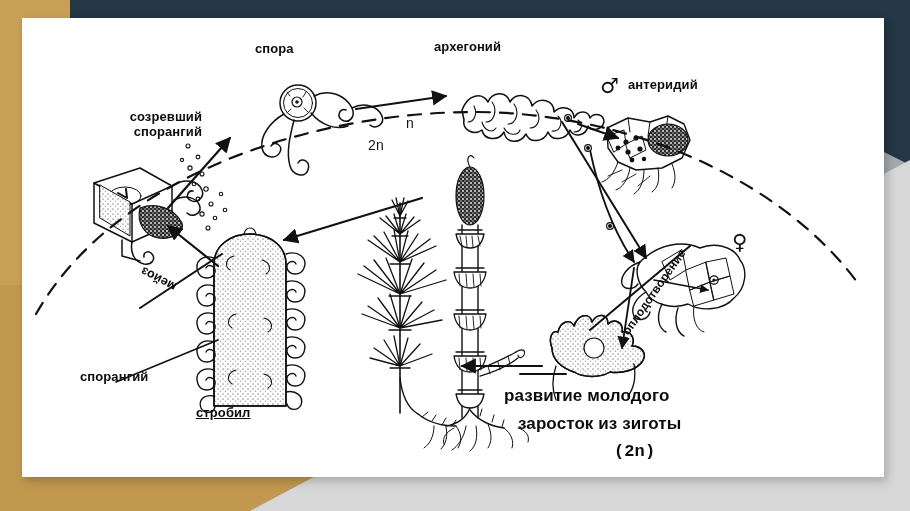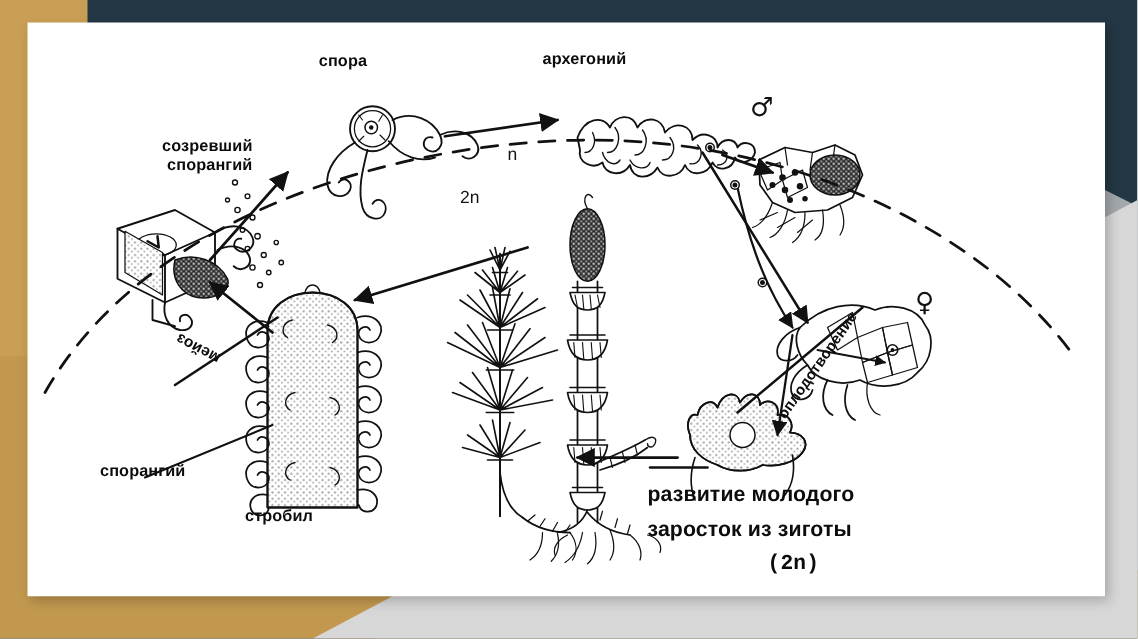--- a/index.html
+++ b/index.html
@@ -381,34 +381,35 @@
           <path d="M14,296 C96,152 300,94 452,94 C604,94 760,160 838,268" stroke="#111" stroke-width="2.2" stroke-dasharray="13 10" fill="none"></path>
         </g>
       </svg>
 
       <div class="lbl big ctr" style="left:20px;top:92px;width:160px;text-align:right;"><span>созревший</span><br><span>спорангий</span></div>
 
       <div class="lbl big" style="left:233px;top:24px;">спора</div>
 
       <div class="lbl big" style="left:412px;top:22px;">архегоний</div>
 
+      <div class="lbl big" style="left:606px;top:60px;">антеридий</div>
       <div class="sym" style="left:578px;top:56px;">♂</div>
 
       <div class="sym" style="left:710px;top:212px;">♀</div>
 
       <div class="lbl big" style="left:58px;top:352px;">спорангий</div>
 
-      <div class="lbl big" style="left:174px;top:388px;">стробил</div>
+      <div class="lbl big" style="left:174px;top:388px;text-decoration:underline;">стробил</div>
 
       <div class="lbl rot-meioz" style="left:150px;top:276px;">мейоз</div>
 
       <div class="lbl rot-opl" style="left:598px;top:312px;">оплодотворение</div>
 
-      <div class="lbl med" style="left:496px;top:368px;">развитие молодого</div>
+      <div class="lbl med" style="left:482px;top:368px;">развитие молодого</div>
       <div class="lbl med" style="left:496px;top:396px;">заросток из зиготы</div>
       <div class="lbl med" style="left:592px;top:424px;font-family:Liberation Mono, monospace;">(2n)</div>
 
       <div class="lbl plain" style="left:384px;top:98px;">n</div>
-      <div class="lbl plain" style="left:346px;top:132px;">2n</div>
+      <div class="lbl plain" style="left:346px;top:120px;">2n</div>
 
     </div>
   </div>
 </div>
 
 </body></html>

